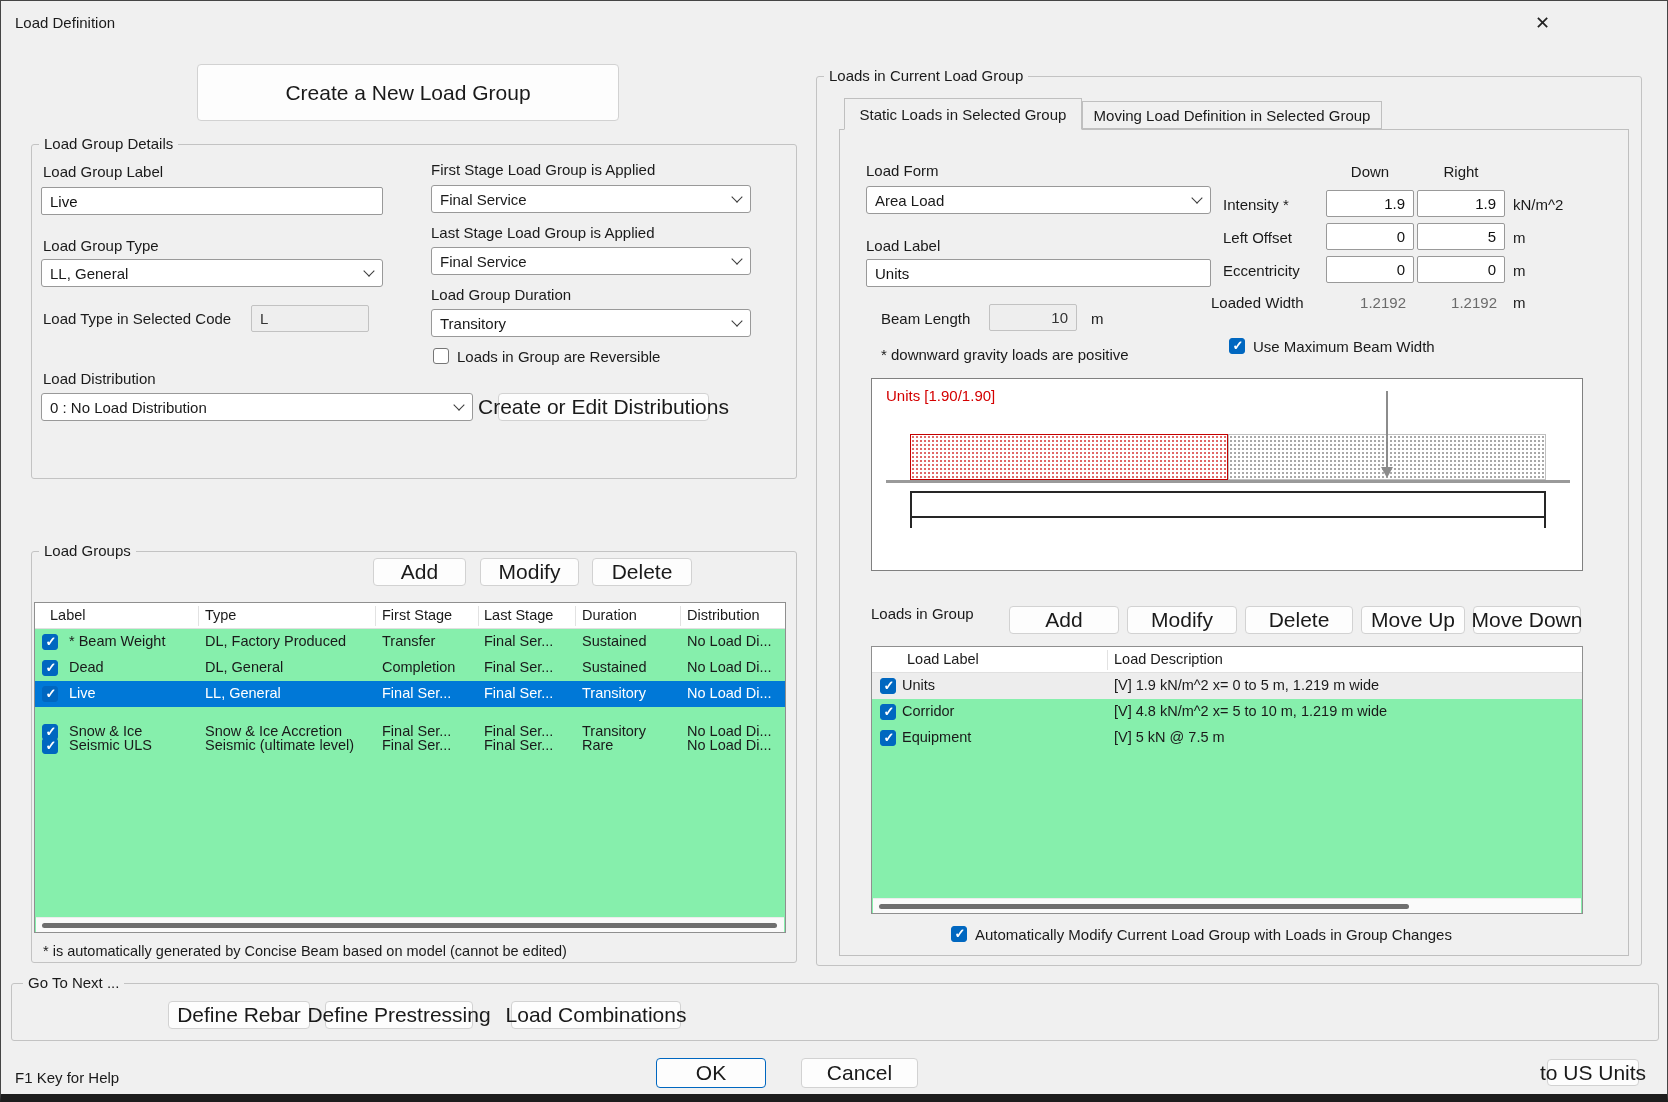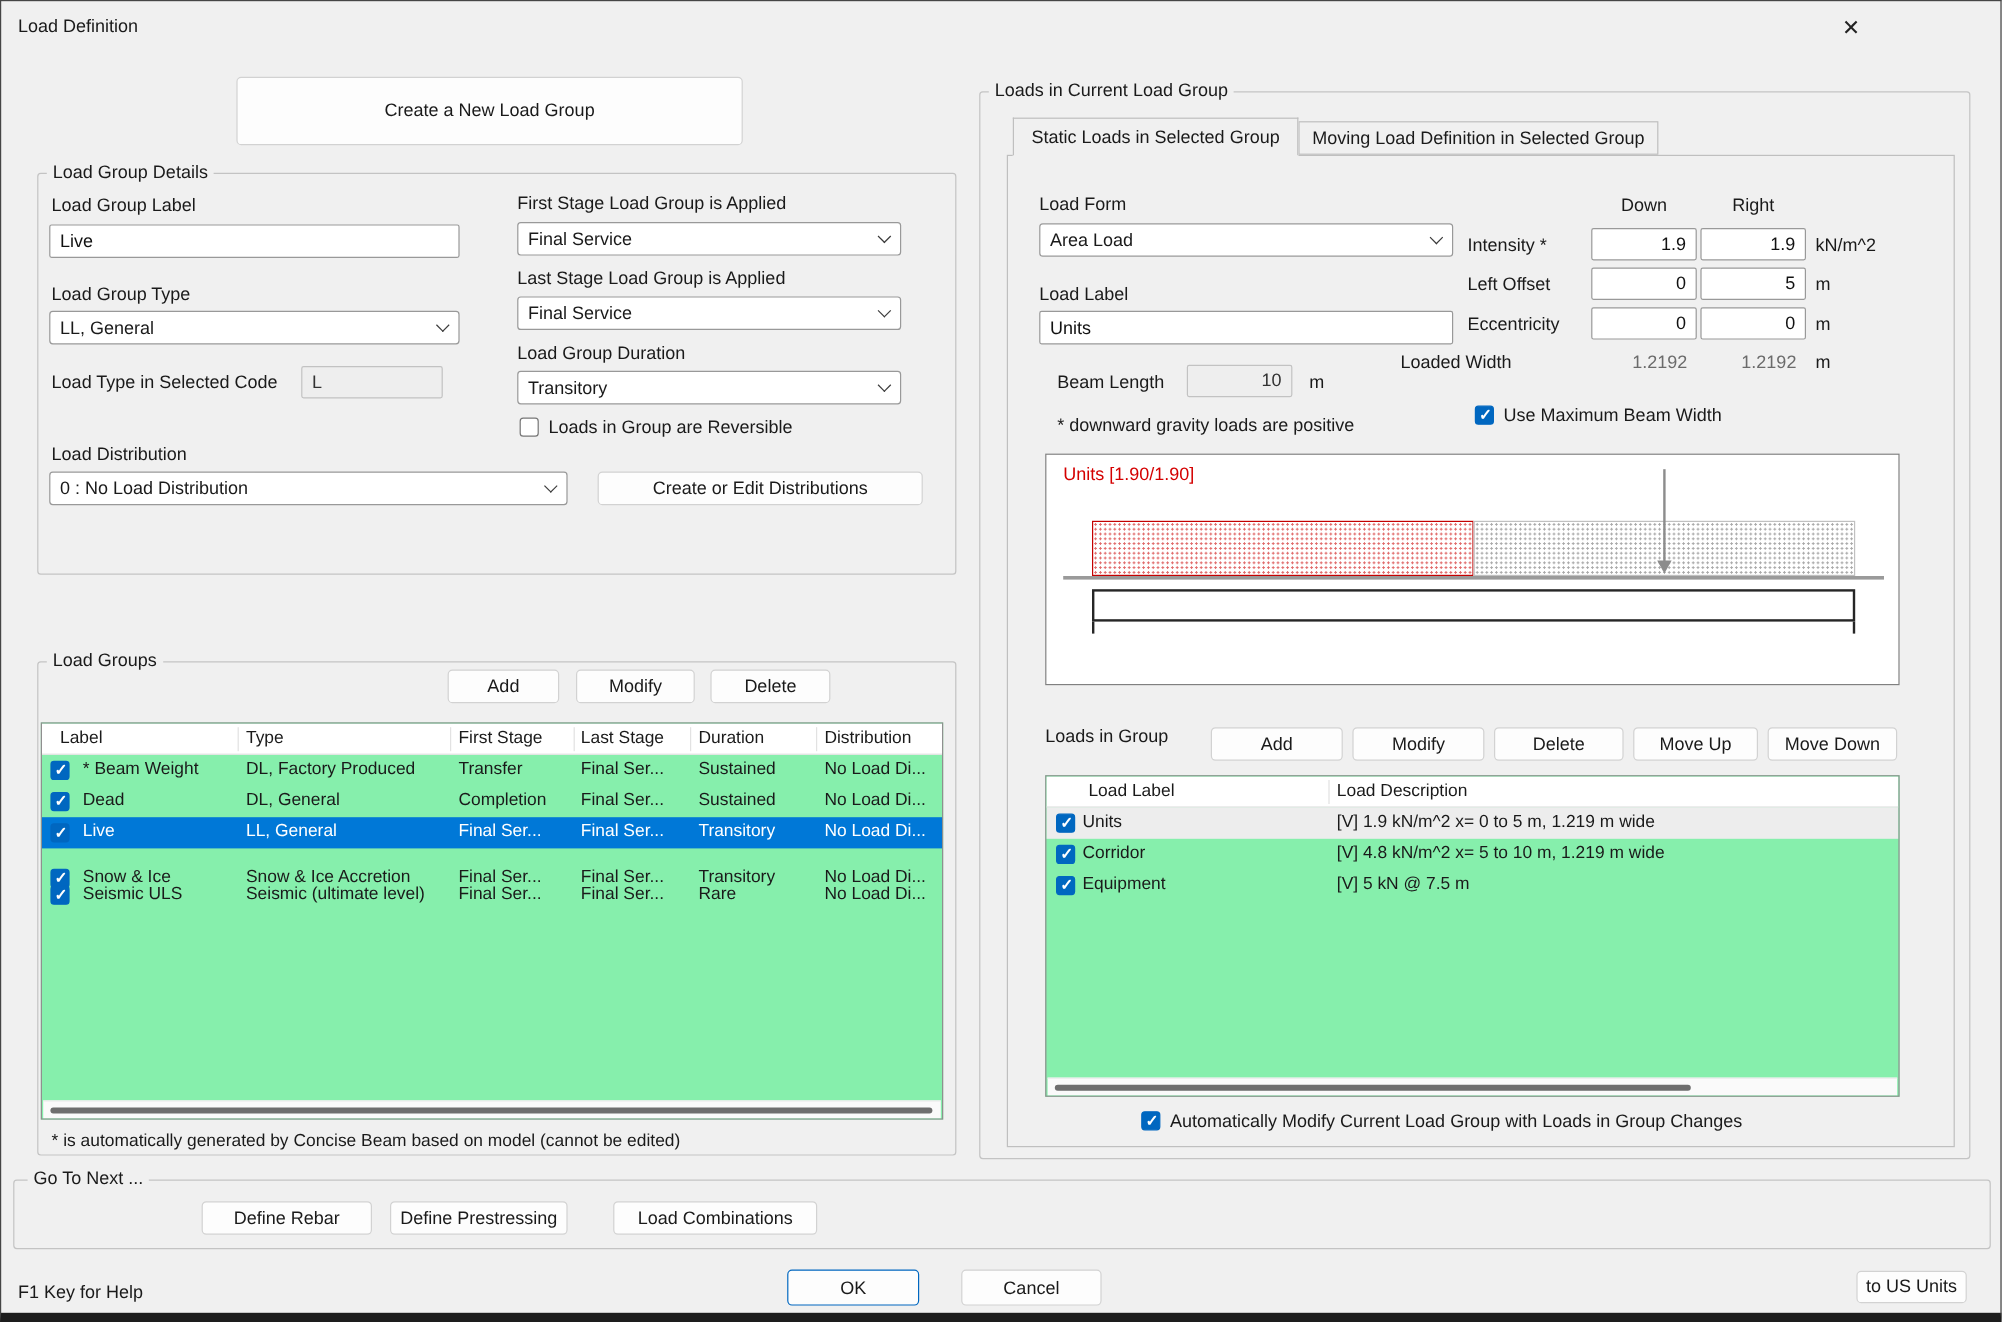--- a/index.html
+++ b/index.html
@@ -8,21 +8,21 @@
     position:relative; width:1668px; height:1102px; background:#f0f0f0;
     border:1px solid #454545; border-bottom:8px solid #1d1d1d; overflow:hidden;
     font-family:"Liberation Sans", sans-serif; font-size:15px; color:#1a1a1a;
   }
   .lbl { position:absolute; font-size:15px; color:#1a1a1a; white-space:nowrap; }
   .titlebar { position:absolute; left:0; top:0; right:0; height:44px; }
   .title { position:absolute; left:14px; top:13px; font-size:15px; }
   .close { position:absolute; left:1534px; top:11px; font-size:18px; cursor:pointer; color:#222; }
   .btn {
     position:absolute; background:#fdfdfd; border:1px solid #d2d2d2; border-radius:4px;
-    font-family:"Liberation Sans", sans-serif; font-size:15px; color:#1a1a1a;
+    font-family:"Liberation Sans", sans-serif; font-size:21px; color:#1a1a1a;
     display:flex; align-items:center; justify-content:center; cursor:pointer; white-space:nowrap;
   }
   .btn.default { border:1px solid #0067c0; }
   .groupbox { position:absolute; border:1px solid #c3c3c3; border-radius:3px; }
   .gb-label { position:absolute; background:#f0f0f0; padding:0 5px; font-size:15px; white-space:nowrap; z-index:2; }
   .txt {
     position:absolute; background:#fff; border:1px solid #999; border-radius:2px;
     font-family:"Liberation Sans", sans-serif; font-size:15px; padding:0 8px; color:#111;
   }
   .txt.ro { background:#eeeeee; border-color:#c2c2c2; color:#333; }
@@ -116,21 +116,21 @@
   </div>
 
   <span class="cb" style="left:432px; top:347px;"></span>
   <span class="lbl" style="left:456px; top:347px;">Loads in Group are Reversible</span>
 
   <span class="lbl" style="left:42px; top:369px;">Load Distribution</span>
   <div class="combo" style="left:40px; top:392px; width:432px; height:28px;">
     <span class="ctext">0 : No Load Distribution</span>
     <span class="chev"></span>
   </div>
-  <div class="btn" style="left:497px; top:392px; width:271px; height:28px;">Create or Edit Distributions</div>
+  <div class="btn" style="left:497px; top:392px; width:211px; height:28px;">Create or Edit Distributions</div>
 
   <div class="groupbox" style="left:30px; top:550px; width:766px; height:412px;"></div>
   <span class="gb-label" style="left:38px; top:541px;">Load Groups</span>
 
   <div class="btn" style="left:372px; top:557px; width:93px; height:28px;">Add</div>
   <div class="btn" style="left:479px; top:557px; width:99px; height:28px;">Modify</div>
   <div class="btn" style="left:591px; top:557px; width:100px; height:28px;">Delete</div>
 
   <div class="table" style="left:33px; top:601px; width:752px; height:331px;">
     <div class="thead">
@@ -233,21 +233,21 @@
   <span class="lbl" style="left:1222px; top:228px;">Left Offset</span>
   <input class="txt num" style="left: 1325px; top: 222px; width: 88px; height: 27px;" value="0">
   <input class="txt num" style="left: 1416px; top: 222px; width: 88px; height: 27px;" value="5">
   <span class="lbl" style="left:1512px; top:228px;">m</span>
 
   <span class="lbl" style="left:1222px; top:261px;">Eccentricity</span>
   <input class="txt num" style="left: 1325px; top: 255px; width: 88px; height: 27px;" value="0">
   <input class="txt num" style="left: 1416px; top: 255px; width: 88px; height: 27px;" value="0">
   <span class="lbl" style="left:1512px; top:261px;">m</span>
 
-  <span class="lbl" style="left:1166px; top:293px;">Loaded Width</span>
+  <span class="lbl" style="left:1210px; top:293px;">Loaded Width</span>
   <span class="roval" style="left:1325px; top:293px; width:88px;">1.2192</span>
   <span class="roval" style="left:1416px; top:293px; width:88px;">1.2192</span>
   <span class="lbl" style="left:1512px; top:293px;">m</span>
 
   <span class="cb checked" style="left:1228px; top:337px;"></span>
   <span class="lbl" style="left:1252px; top:337px;">Use Maximum Beam Width</span>
 
   <div class="diagram" style="left:870px; top:377px; width:712px; height:193px;">
     <span class="caption" style="left:14px; top:8px;">Units [1.90/1.90]</span>
     <div class="redrect" style="left:38px; top:55px; width:318px; height:46px;"></div>

